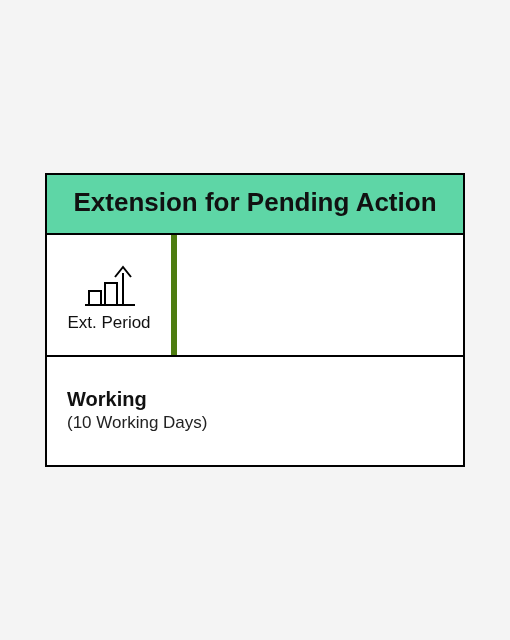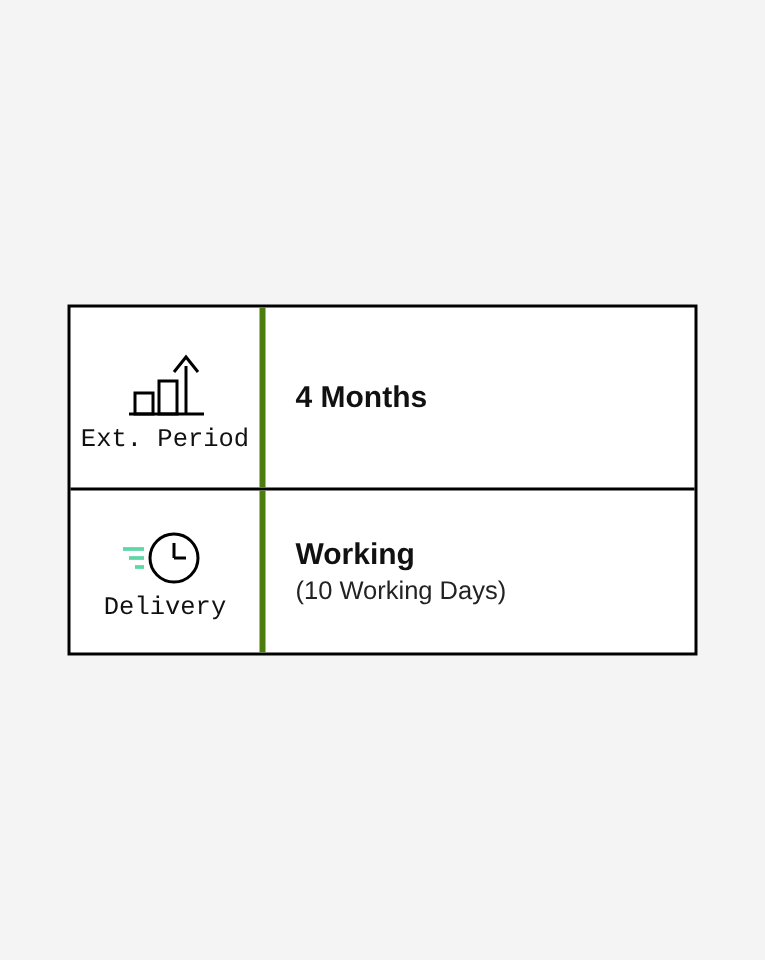--- a/index.html
+++ b/index.html
@@ -30,28 +30,27 @@
     line-height: 1.2;
   }
   .row {
     display: flex;
   }
   .row + .row {
     border-top: 2px solid #000;
   }
   .icon-cell {
     width: 130px;
-    border-right: 4px solid #4d7c0f;
+    border-right: 6px solid #4d7c0f;
     display: flex;
     flex-direction: column;
     align-items: center;
     justify-content: center;
     padding: 14px 6px 10px;
     gap: 4px;
-    font-family: Liberation Mono, monospace;
   }
   .icon-label {
     font-size: 17px;
     color: #111;
   }
   .value-cell {
     flex: 1;
     padding: 18px 20px;
     display: flex;
     flex-direction: column;
@@ -68,51 +67,38 @@
     margin-top: 2px;
   }
   .row1 { height: 120px; }
   .row2 { height: 110px; }
   svg { display: block; }
 </style>
 </head>
 <body>
 
 <div class="card">
+  <div class="header">
+    <div class="header-title">Extension for Pending Action</div>
+  </div>
 
   <div class="row row1">
     <div class="icon-cell">
       <span>
         <svg width="60" height="48" viewBox="0 0 60 48">
           <line x1="6" y1="44" x2="56" y2="44" stroke="#000" stroke-width="2"></line>
           <rect x="10" y="30" width="12" height="14" fill="none" stroke="#000" stroke-width="2"></rect>
           <rect x="26" y="22" width="12" height="22" fill="none" stroke="#000" stroke-width="2"></rect>
           <line x1="44" y1="44" x2="44" y2="12" stroke="#000" stroke-width="2"></line>
           <polyline points="36,16 44,6 52,16" fill="none" stroke="#000" stroke-width="2"></polyline>
         </svg>
       </span>
       <div class="icon-label">Ext. Period</div>
     </div>
-    <div class="value-cell">
-      <div class="value-main">4 Months</div>
-    </div>
   </div>
 
   <div class="row row2">
-    <div class="icon-cell">
-      <span>
-        <svg width="64" height="40" viewBox="0 0 64 40">
-          <line x1="4" y1="14" x2="18" y2="14" stroke="#5ed6a6" stroke-width="2.5"></line>
-          <line x1="8" y1="20" x2="18" y2="20" stroke="#5ed6a6" stroke-width="2.5"></line>
-          <line x1="12" y1="26" x2="18" y2="26" stroke="#5ed6a6" stroke-width="2.5"></line>
-          <circle cx="38" cy="20" r="16" fill="none" stroke="#000" stroke-width="2"></circle>
-          <line x1="38" y1="20" x2="38" y2="10" stroke="#000" stroke-width="2"></line>
-          <line x1="38" y1="20" x2="46" y2="20" stroke="#000" stroke-width="2"></line>
-        </svg>
-      </span>
-      <div class="icon-label">Delivery</div>
-    </div>
     <div class="value-cell">
       <div class="value-main">Working</div>
       <div class="value-sub">(10 Working Days)</div>
     </div>
   </div>
 </div>
 
 </body></html>

